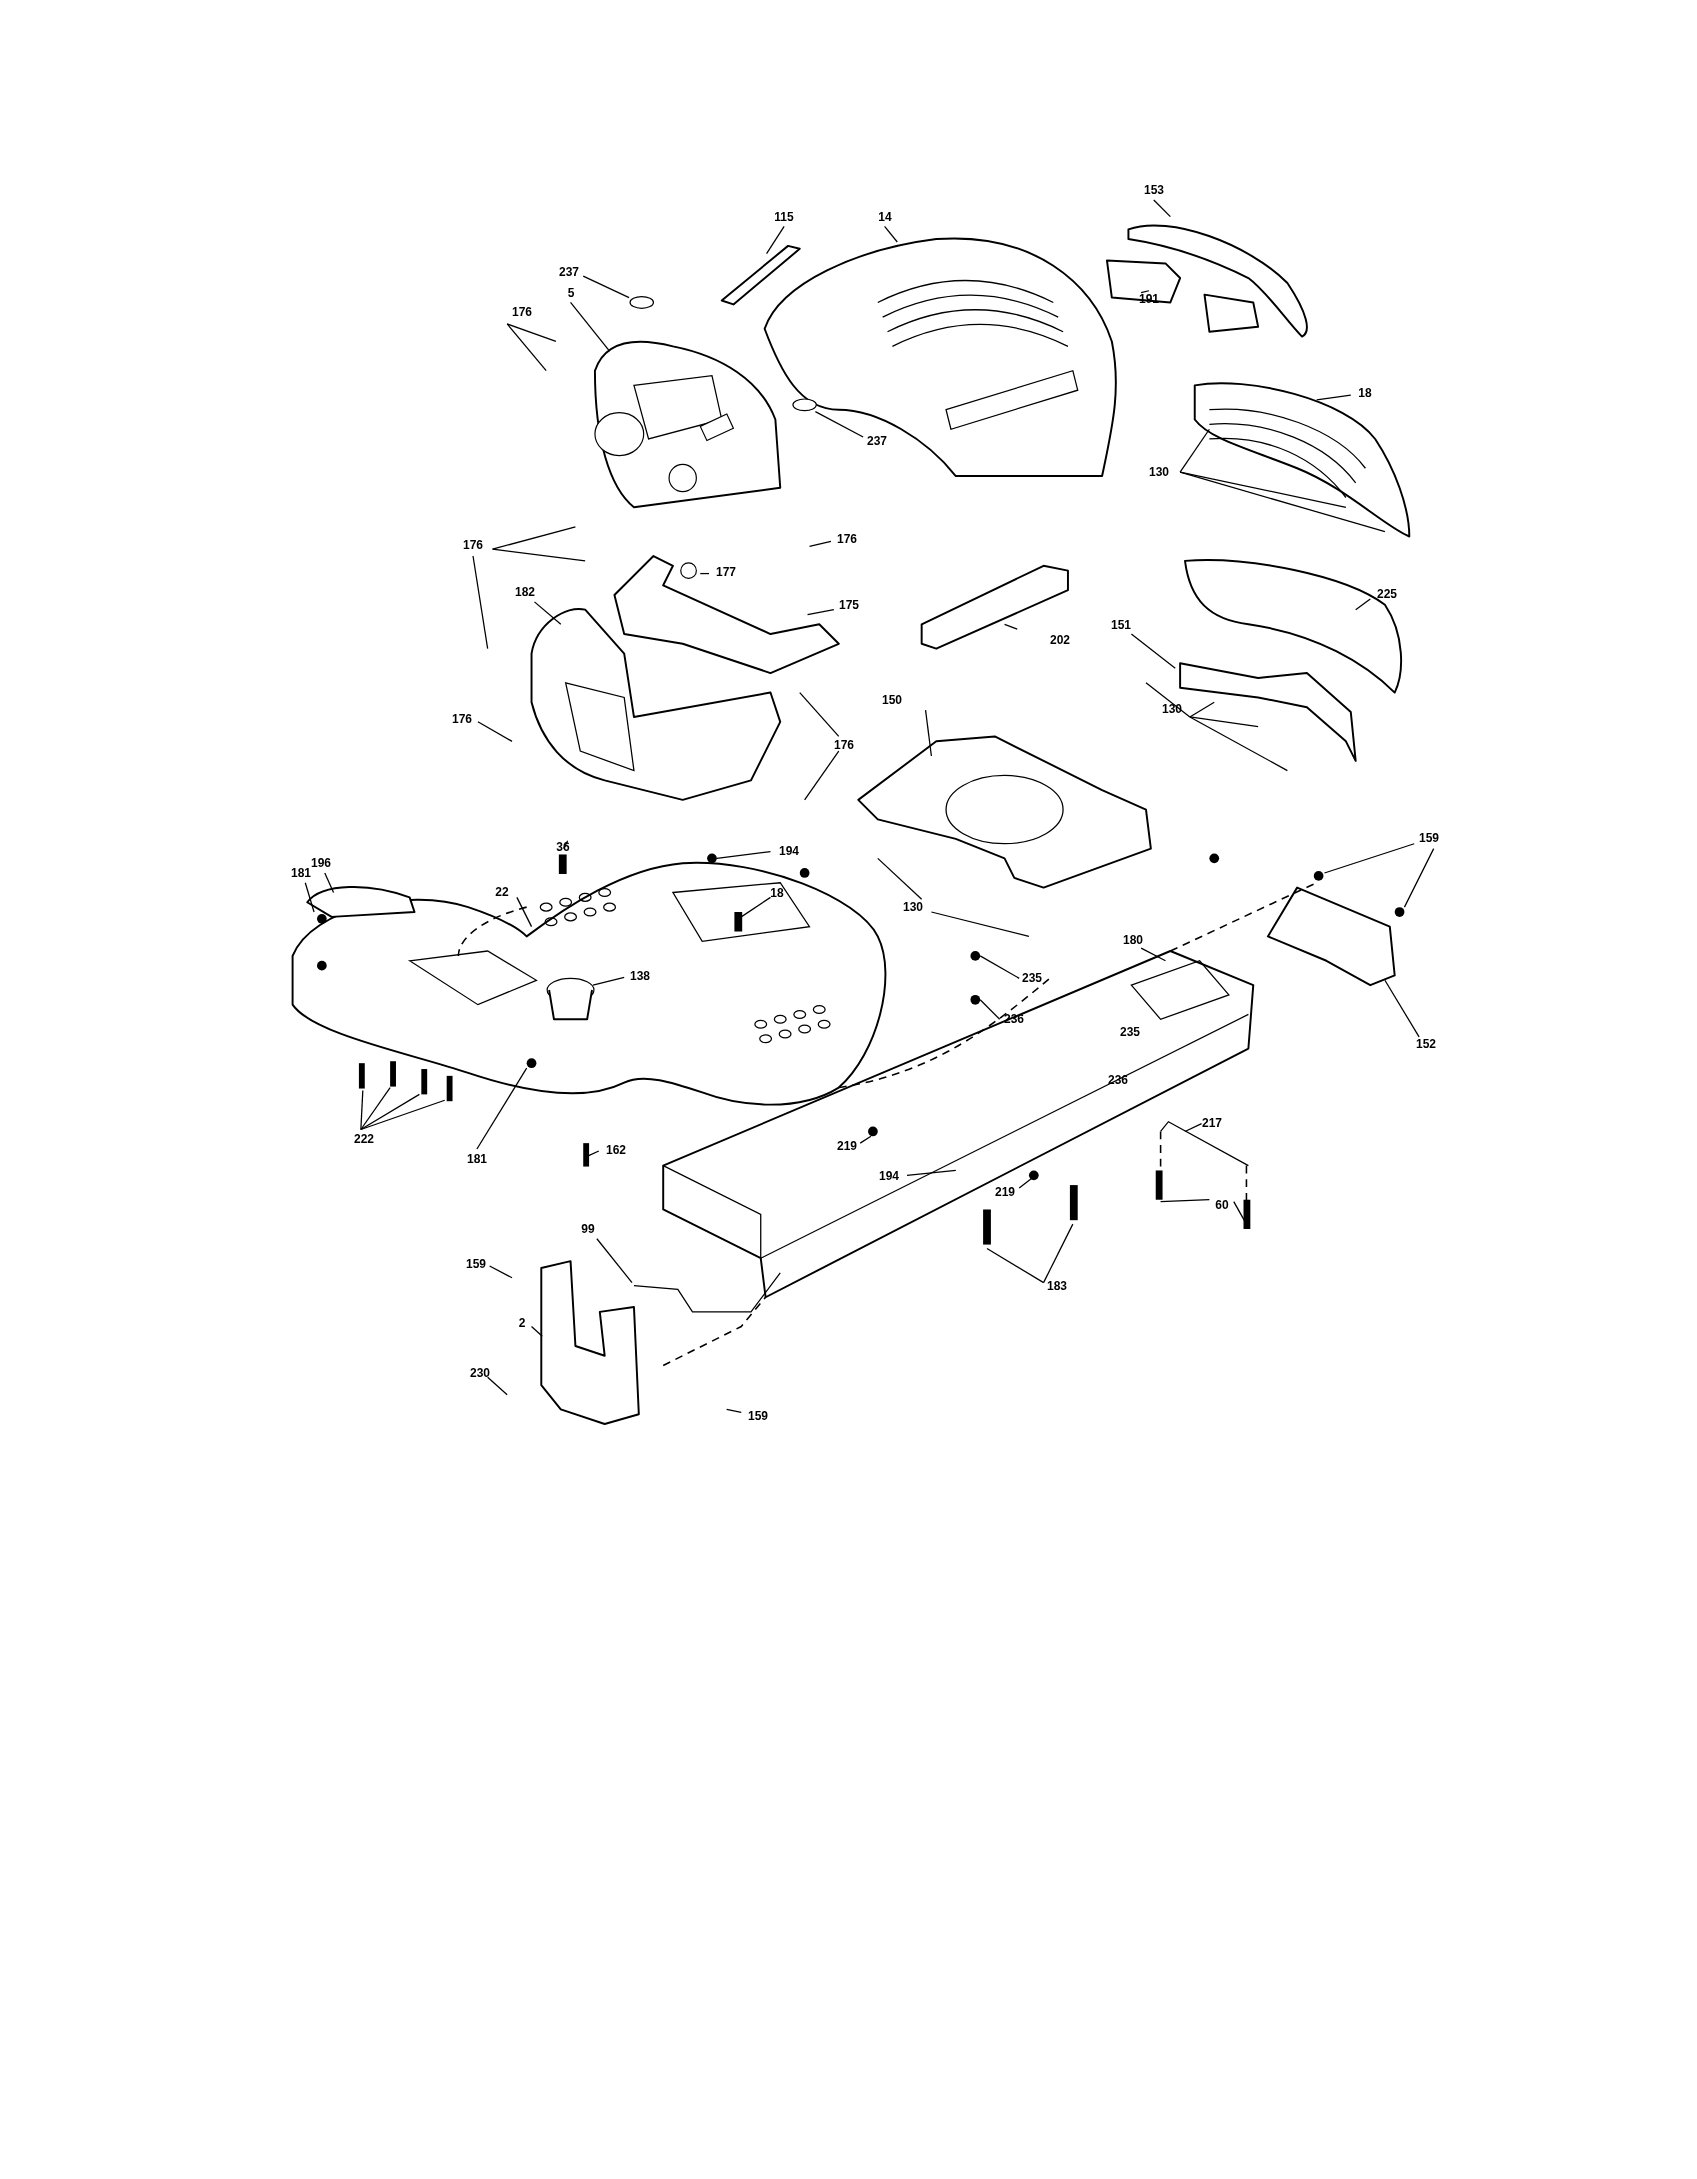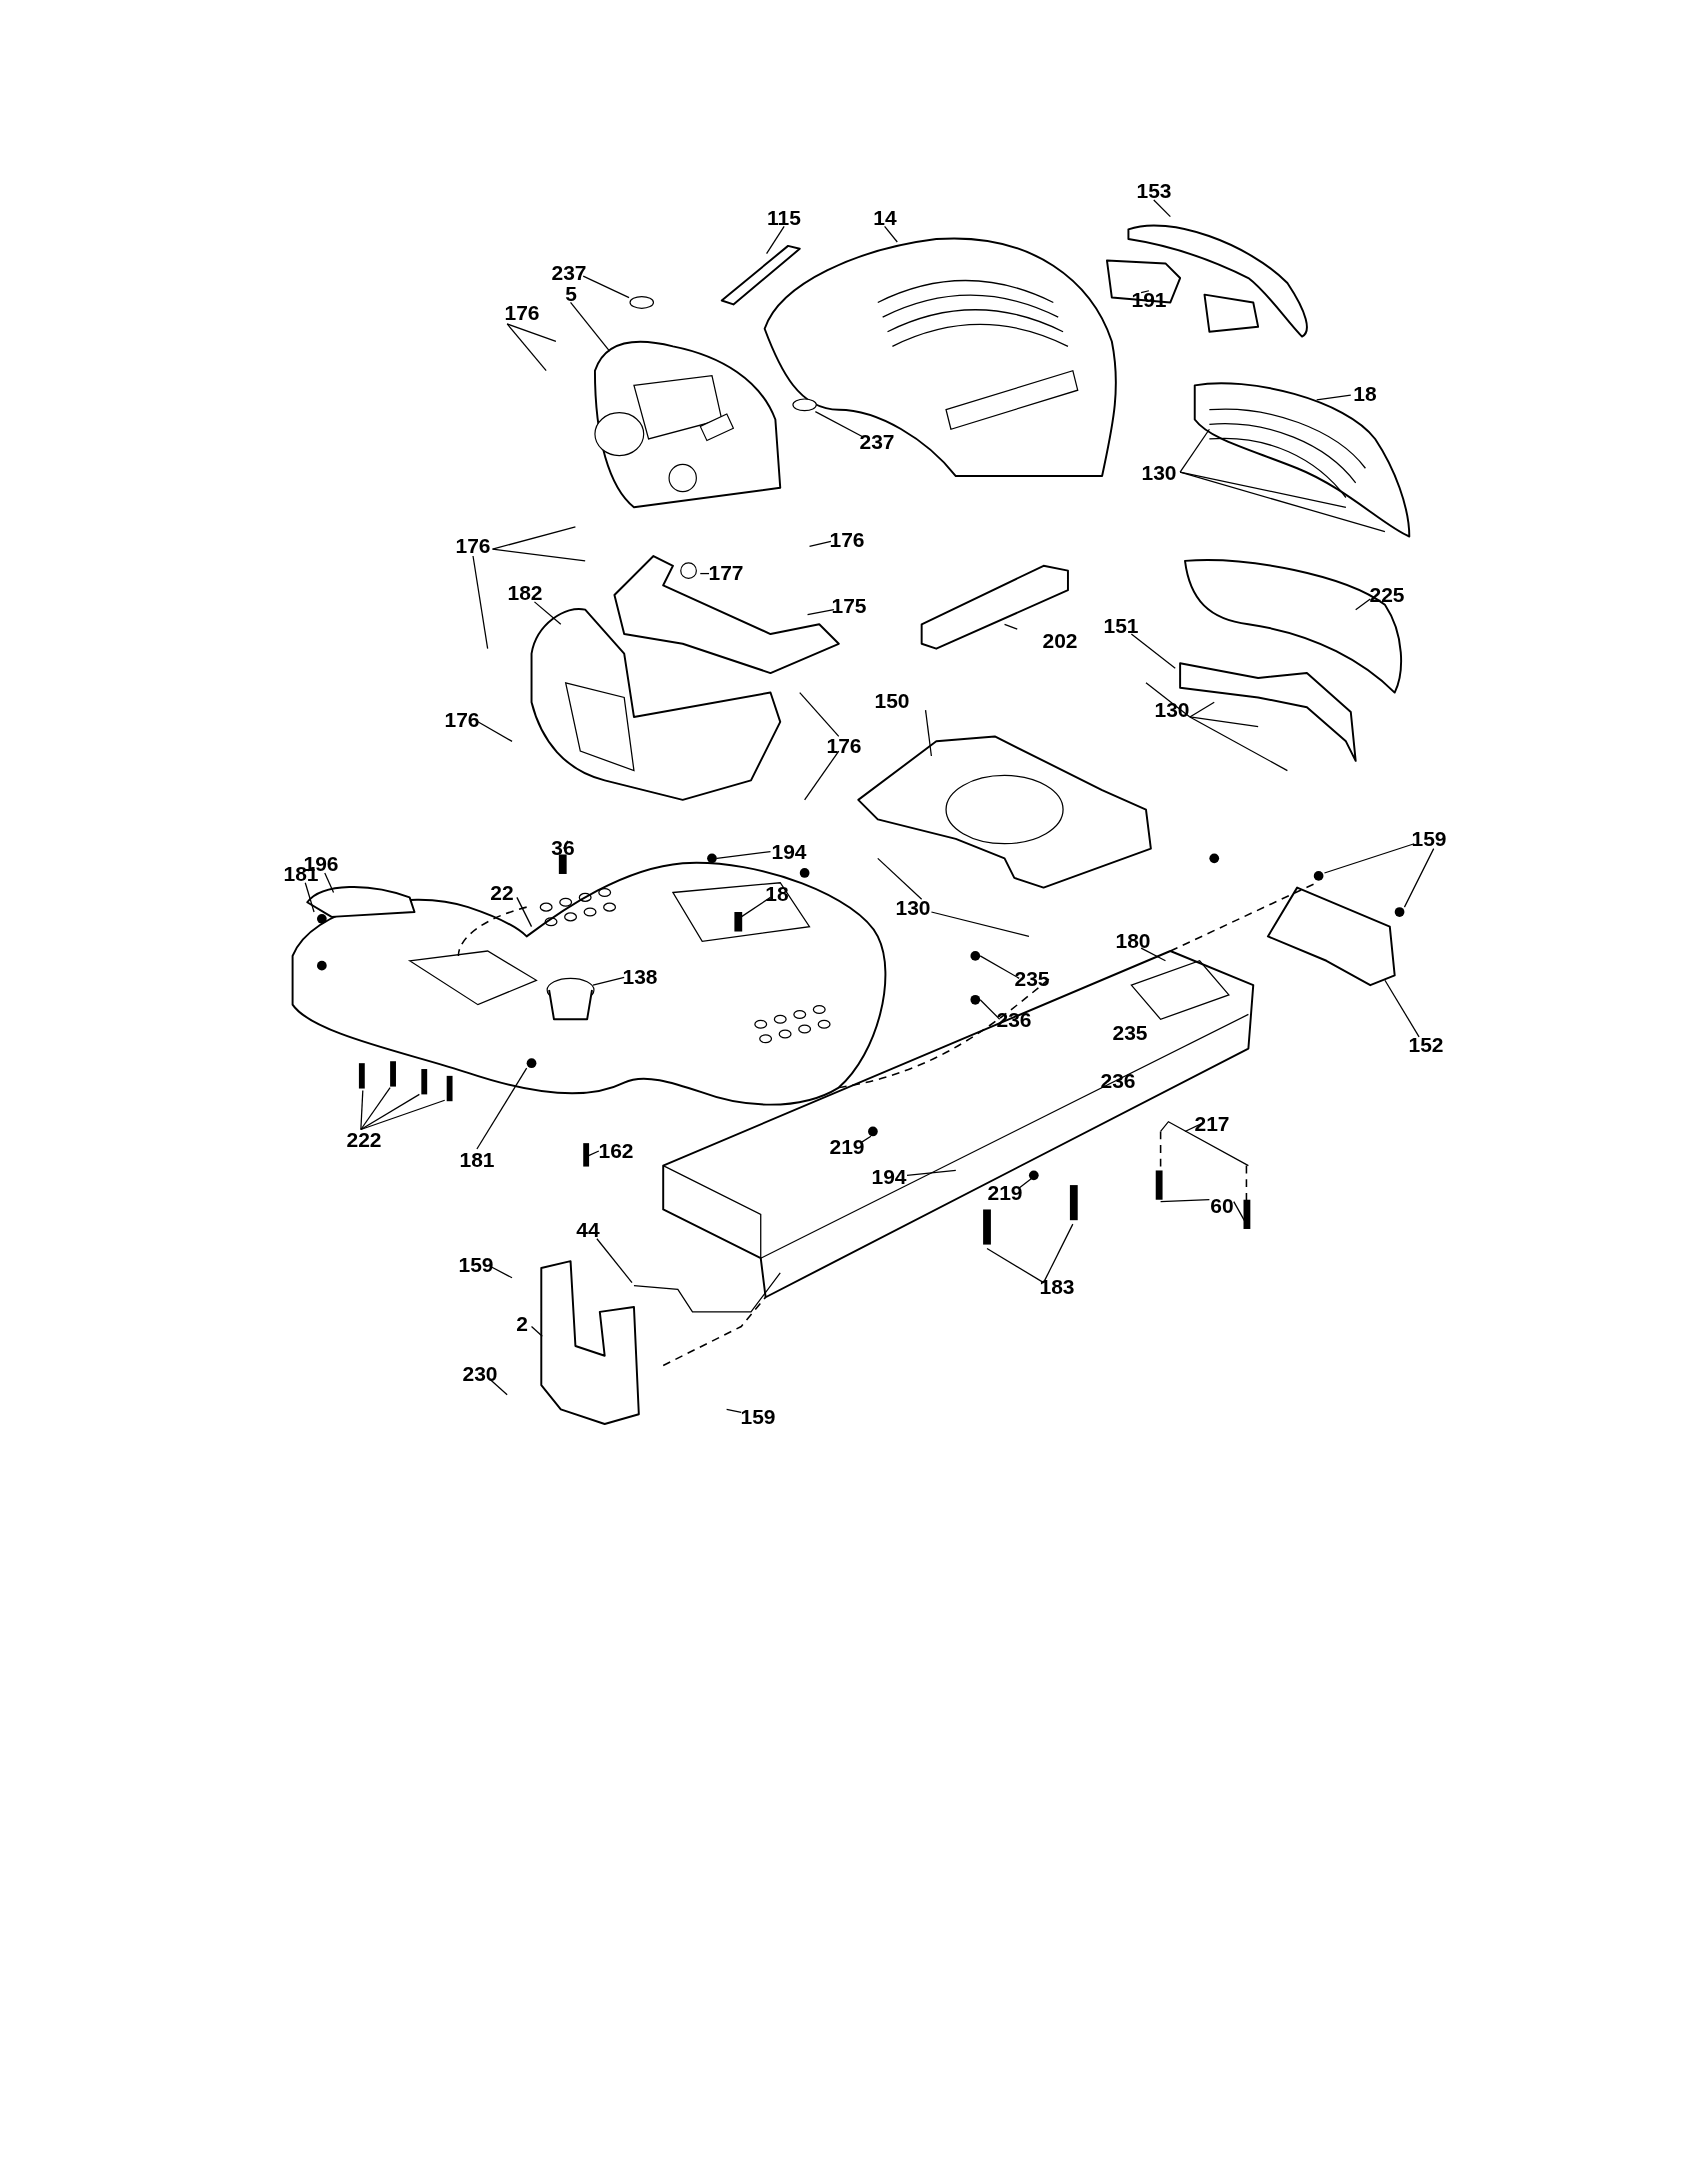--- a/index.html
+++ b/index.html
@@ -2,21 +2,21 @@
 <html><head>
 <meta charset="utf-8">
 <style>
   html, body { margin: 0; padding: 0; background: #ffffff; }
   body { width: 1698px; height: 2180px; position: relative; overflow: hidden; }
   #diagram { position: absolute; left: 0; top: 0; width: 1698px; height: 2180px; }
   .part-label {
     position: absolute;
     font-family: "Liberation Sans", sans-serif;
     font-weight: bold;
-    font-size: 21px;
+    font-size: 12px;
     color: #000;
     line-height: 1;
     white-space: nowrap;
     transform: translate(-50%, -50%);
     background: transparent;
     cursor: pointer;
   }
   svg .s { fill: #fff; stroke: #000; stroke-width: 2; stroke-linejoin: round; }
   svg .t { fill: none; stroke: #000; stroke-width: 1.3; }
   svg .d { fill: none; stroke: #000; stroke-width: 1.6; stroke-dasharray: 8 6; }
@@ -266,20 +266,20 @@
   <div class="part-label" style="left:1118px;top:1080px">236</div>
   <div class="part-label" style="left:1426px;top:1044px">152</div>
   <div class="part-label" style="left:1212px;top:1123px">217</div>
   <div class="part-label" style="left:364px;top:1139px">222</div>
   <div class="part-label" style="left:477px;top:1159px">181</div>
   <div class="part-label" style="left:616px;top:1150px">162</div>
   <div class="part-label" style="left:847px;top:1146px">219</div>
   <div class="part-label" style="left:889px;top:1176px">194</div>
   <div class="part-label" style="left:1005px;top:1192px">219</div>
   <div class="part-label" style="left:1222px;top:1205px">60</div>
-  <div class="part-label" style="left:588px;top:1229px">44</div>
+  <div class="part-label" style="left:588px;top:1229px">99</div>
   <div class="part-label" style="left:476px;top:1264px">159</div>
   <div class="part-label" style="left:1057px;top:1286px">183</div>
   <div class="part-label" style="left:522px;top:1323px">2</div>
   <div class="part-label" style="left:480px;top:1373px">230</div>
   <div class="part-label" style="left:758px;top:1416px">159</div>
 </div>
 
 
 </body></html>

